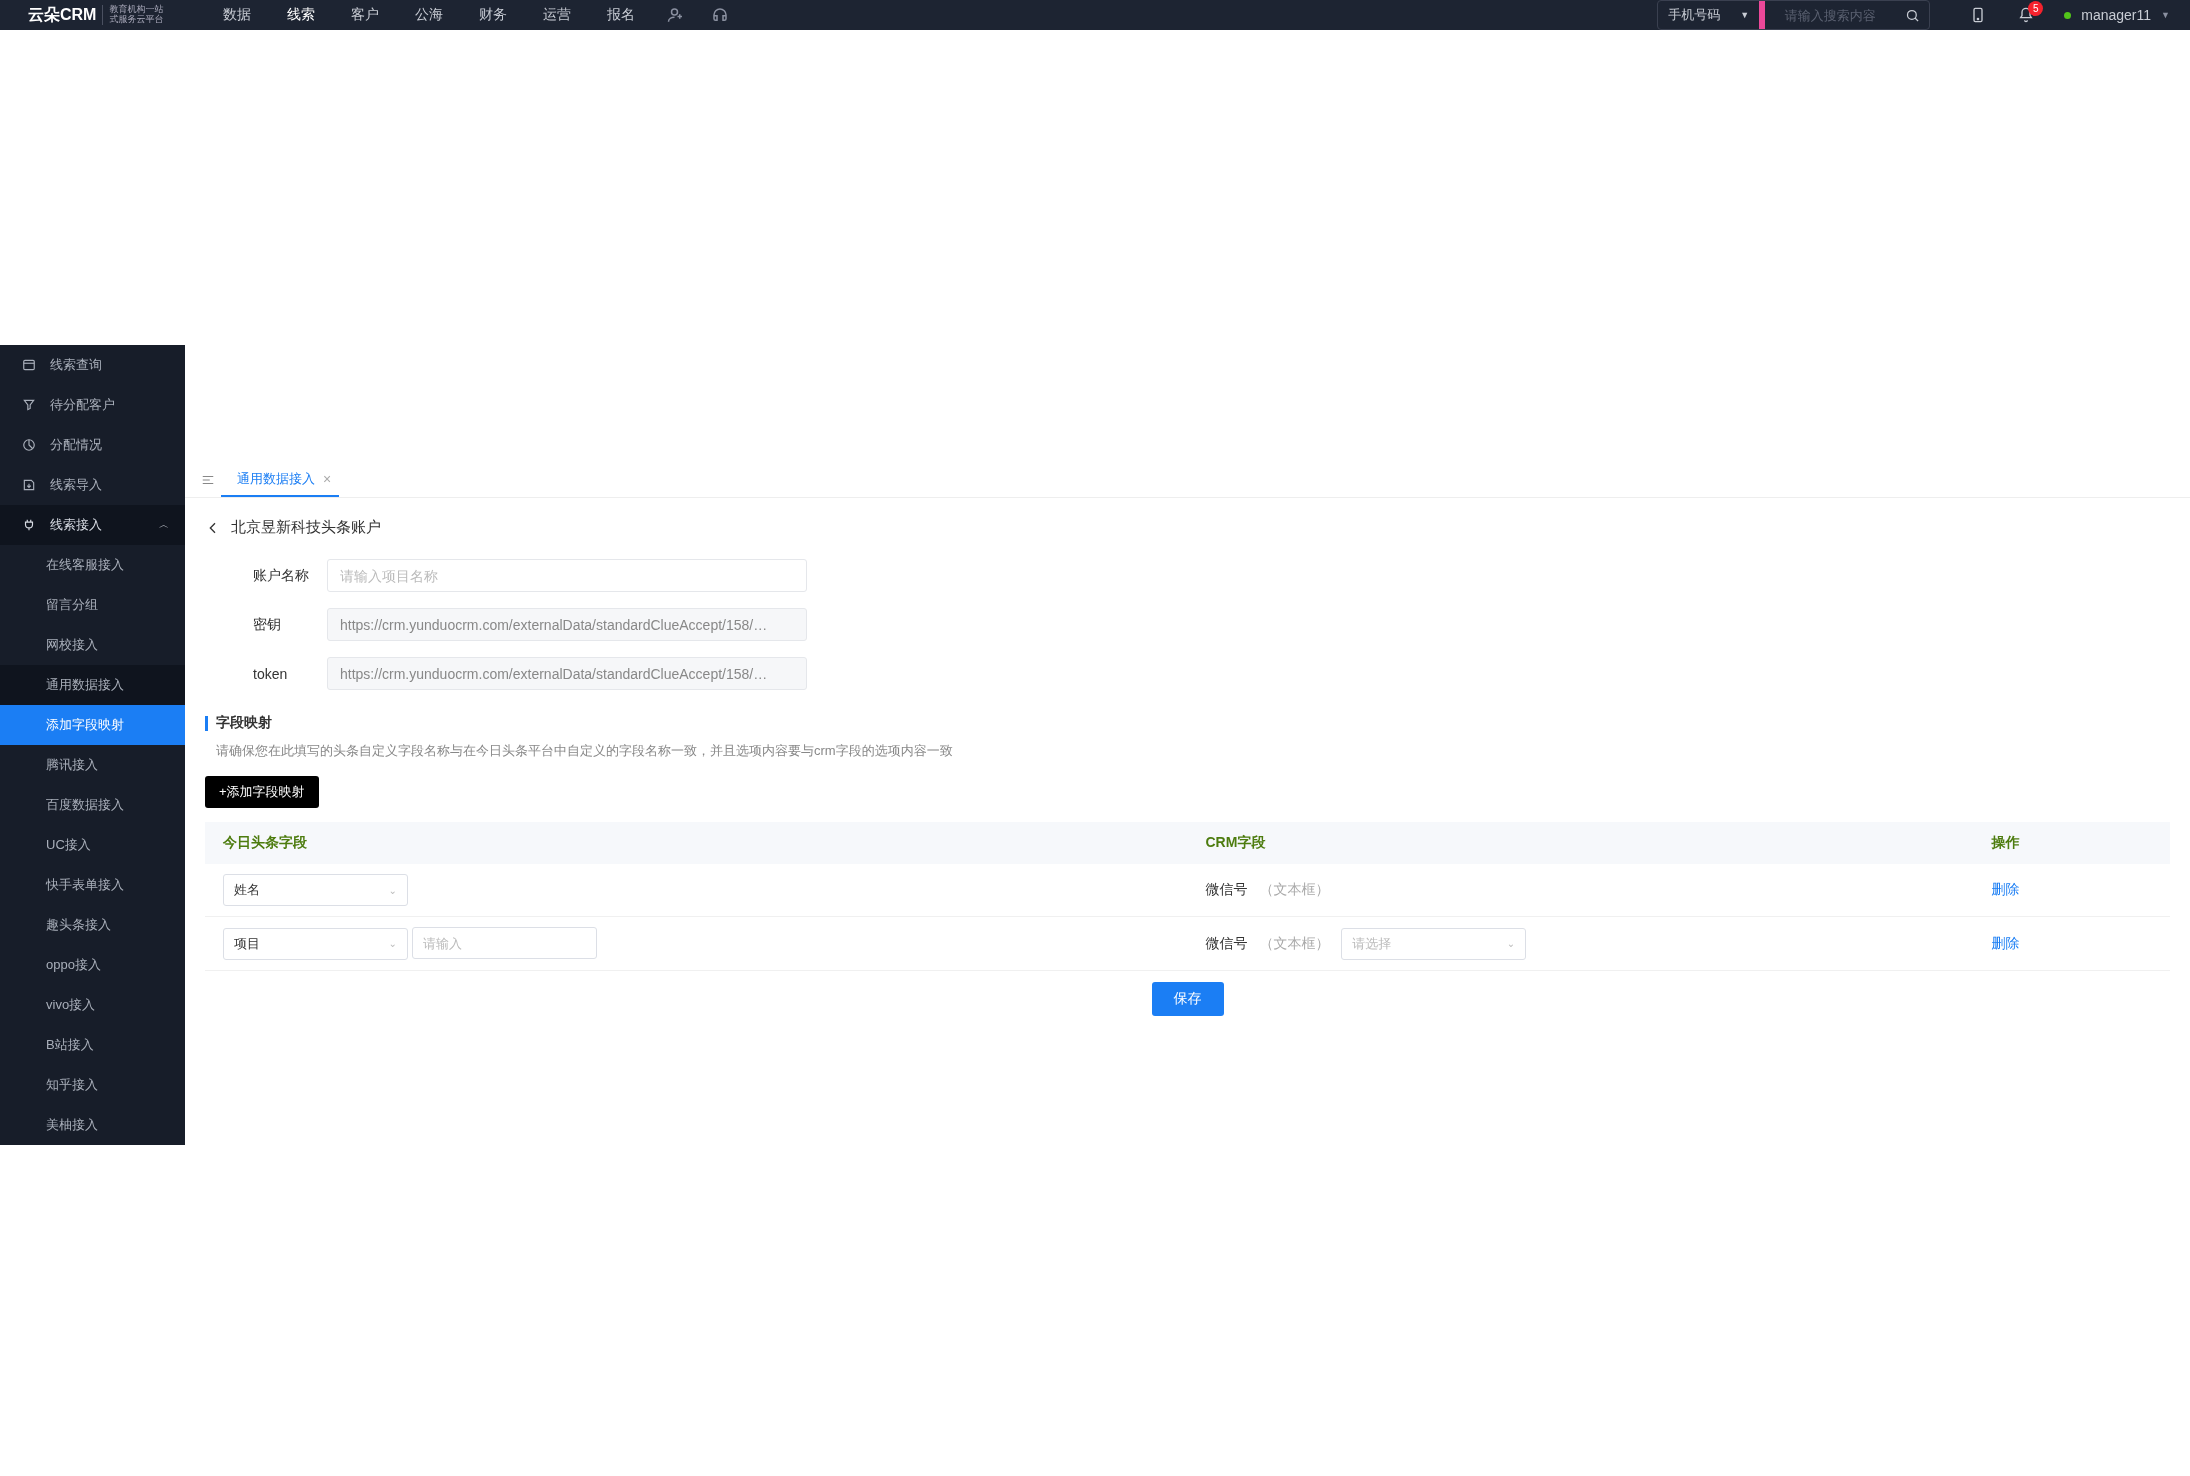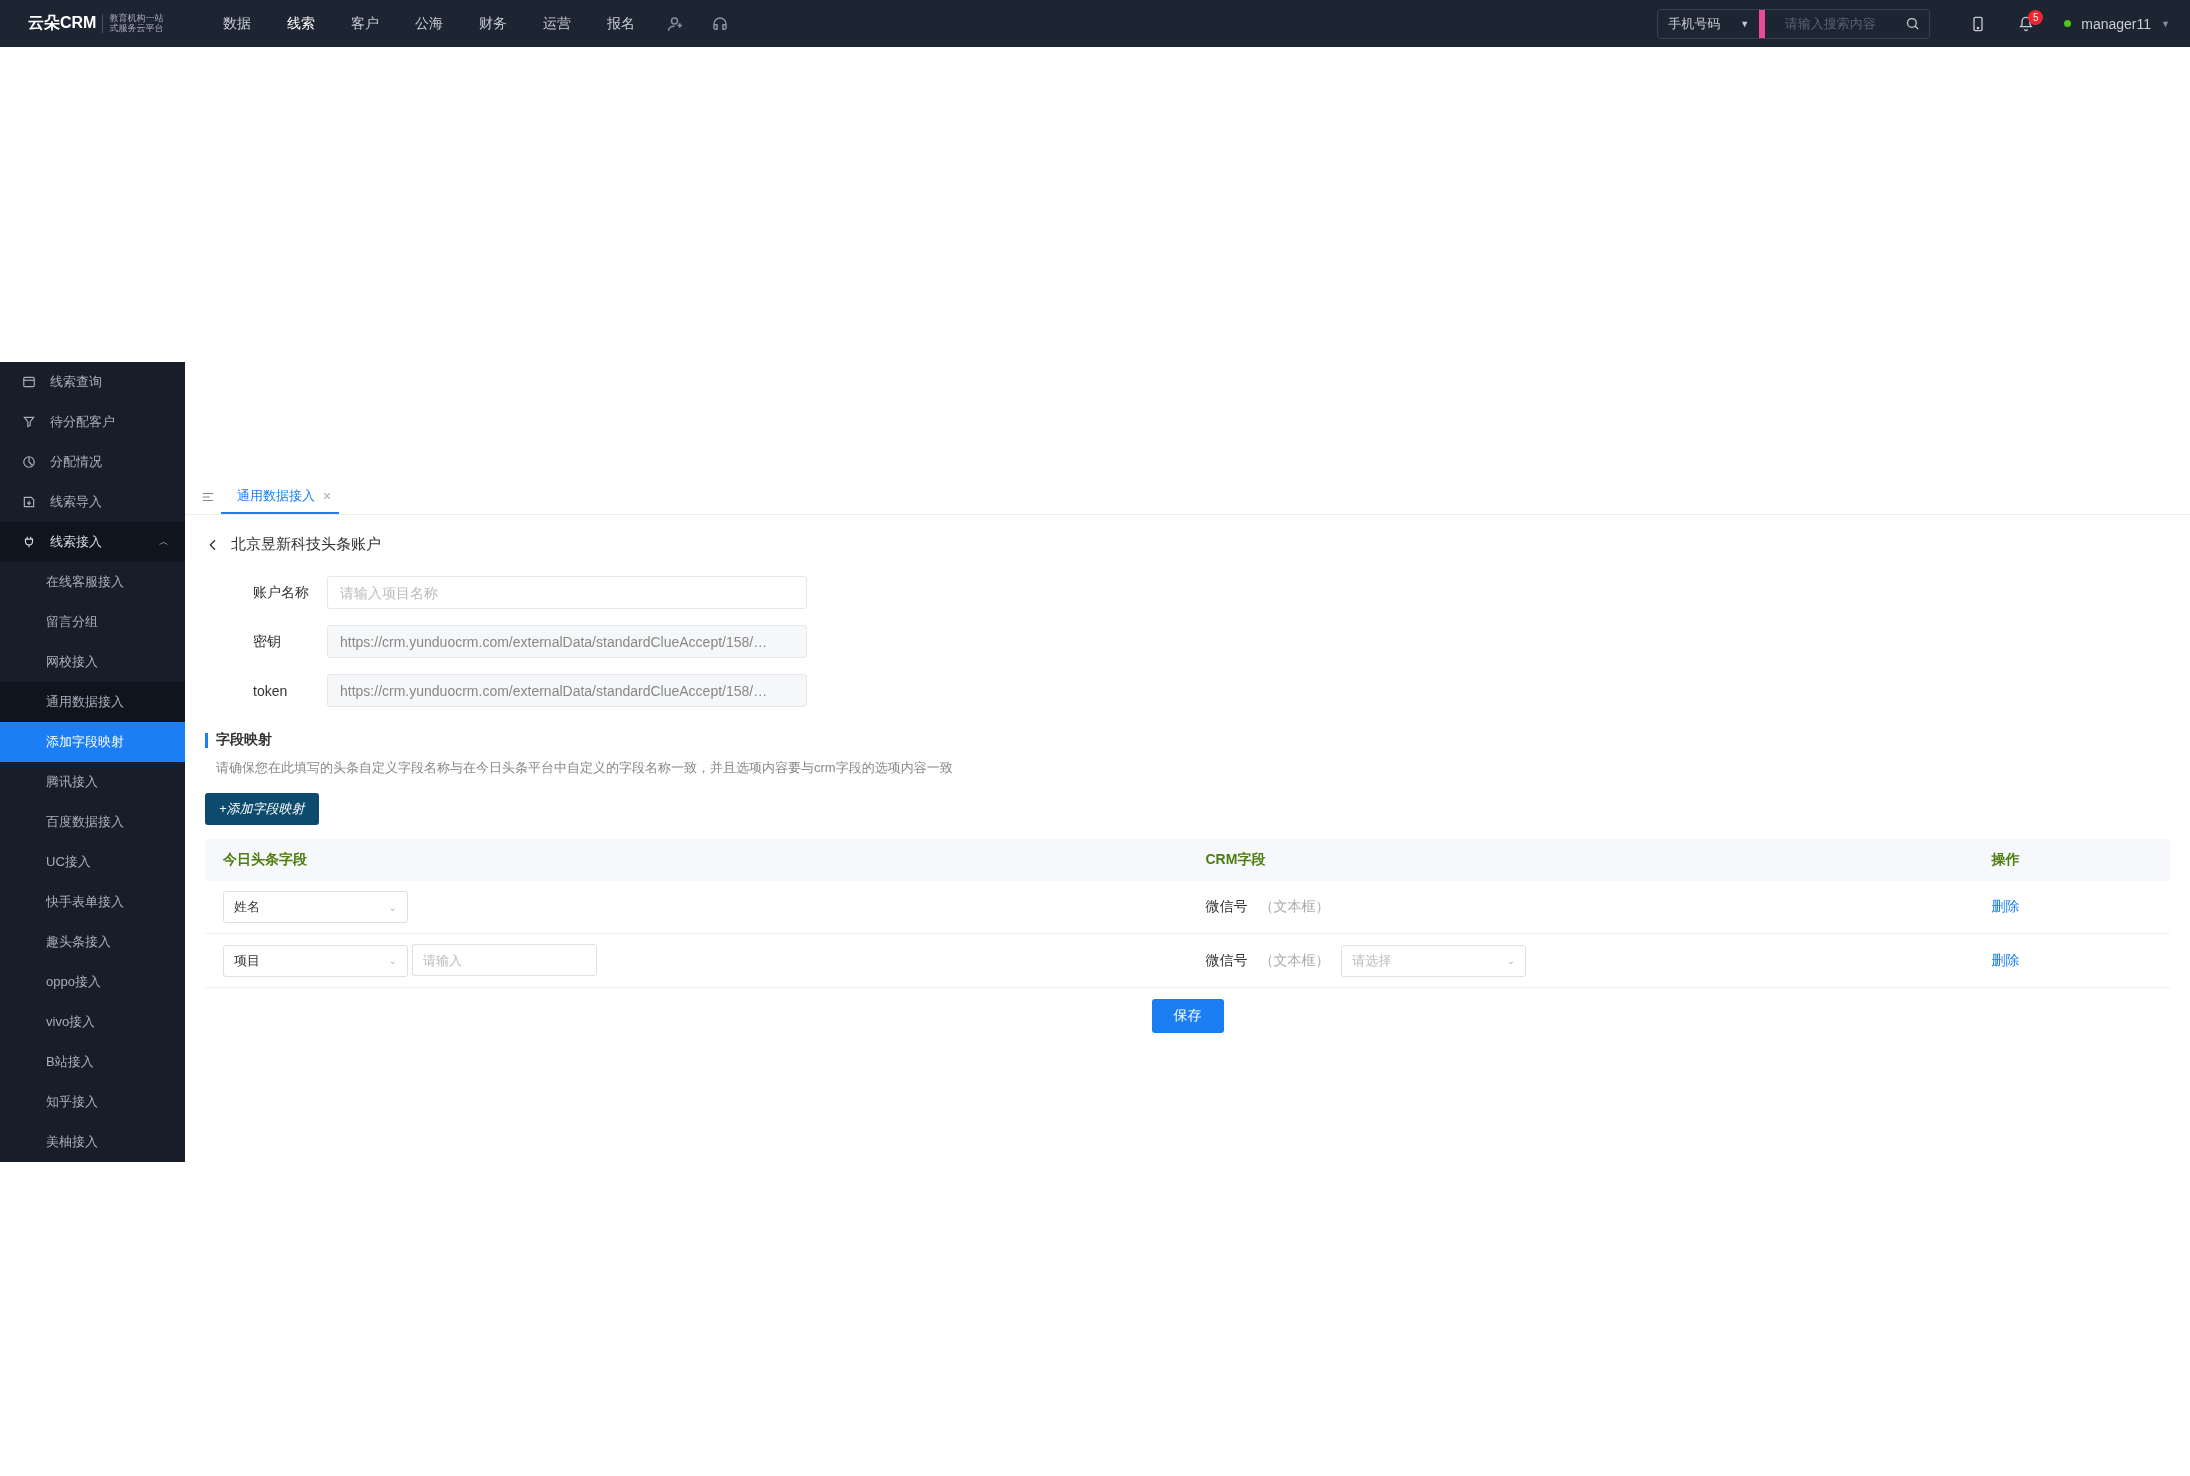--- a/index.html
+++ b/index.html
@@ -1,19 +1,19 @@
 <!DOCTYPE html>
 <html><head>
 <meta charset="utf-8">
 <style>
 * { box-sizing: border-box; margin: 0; padding: 0; }
 body { font-family: -apple-system, BlinkMacSystemFont, "PingFang SC", "Microsoft YaHei", sans-serif; font-size: 14px; color: #333; background: #fff; }
 
 
-.header { height: 47px; background: #1d2432; display: flex; align-items: center; padding: 0 20px 0 0; }
+.header { height: 30px; background: #1d2432; display: flex; align-items: center; padding: 0 20px 0 0; }
 .logo { width: 185px; height: 47px; display: flex; align-items: center; padding-left: 28px; color: #fff; font-size: 11px; }
 .logo-main { font-size: 16px; font-weight: bold; margin-right: 6px; }
 .logo-sub { font-size: 9px; line-height: 1.1; border-left: 1px solid #4a5060; padding-left: 6px; color: #aab; }
 .nav { display: flex; gap: 0; align-items: center; height: 100%; margin-left: 20px; }
 .nav-item { color: #c8ccd4; padding: 0 18px; height: 100%; display: flex; align-items: center; cursor: pointer; font-size: 14px; }
 .nav-item.active { color: #fff; font-weight: 500; }
 .nav-icon { color: #8a90a0; margin-left: 14px; cursor: pointer; }
 .spacer { flex: 1; }
 .search-box { display: flex; align-items: center; background: transparent; border: 1px solid #3a4050; border-radius: 4px; height: 30px; overflow: hidden; }
 .search-select { color: #c8ccd4; font-size: 13px; padding: 0 10px; display: flex; align-items: center; gap: 20px; border-right: 6px solid #ec4899; height: 100%; cursor: pointer; }
@@ -54,21 +54,21 @@
 .form-label { width: 56px; font-size: 14px; color: #333; margin-left: 40px; }
 .form-input { flex: 0 0 480px; height: 33px; padding: 0 12px; border: 1px solid #e5e7eb; border-radius: 3px; font-size: 14px; outline: none; }
 .form-input[readonly] { background: #f6f7f9; color: #888; }
 .form-input::placeholder { color: #bbb; }
 
 .section-hdr { display: flex; align-items: center; gap: 8px; margin-top: 24px; margin-bottom: 10px; }
 .section-bar { width: 3px; height: 15px; background: #1b7ef4; }
 .section-title { font-size: 14px; font-weight: 600; }
 .section-hint { font-size: 13px; color: #888; margin-bottom: 16px; padding-left: 11px; }
 
-.add-btn { background: #0c4a6e; color: #fff; border: none; border-radius: 3px; padding: 0 14px; height: 32px; font-size: 13px; cursor: pointer; margin-bottom: 14px; font-style: italic; }
+.add-btn { background: #000000; color: #fff; border: none; border-radius: 3px; padding: 0 14px; height: 32px; font-size: 13px; cursor: pointer; margin-bottom: 14px; }
 
 .table { width: 100%; border-collapse: collapse; }
 .table th { background: #f6f8fb; text-align: left; font-weight: 700; font-size: 14px; color: #4d7c0f; padding: 12px 18px; }
 .table td { padding: 10px 18px; border-bottom: 1px solid #f0f0f0; font-size: 14px; vertical-align: middle; }
 .table td:last-child, .table th:last-child { text-align: left; }
 .sel { display: inline-flex; align-items: center; justify-content: space-between; border: 1px solid #dcdfe6; border-radius: 3px; height: 32px; padding: 0 10px; font-size: 13px; cursor: pointer; background: #fff; }
 .sel.w1 { width: 185px; }
 .sel .sel-arrow { color: #bbb; font-size: 10px; }
 .sel .ph { color: #bbb; }
 .inline-inp { border: 1px solid #dcdfe6; border-radius: 3px; height: 32px; padding: 0 10px; font-size: 13px; width: 185px; outline: none; }

